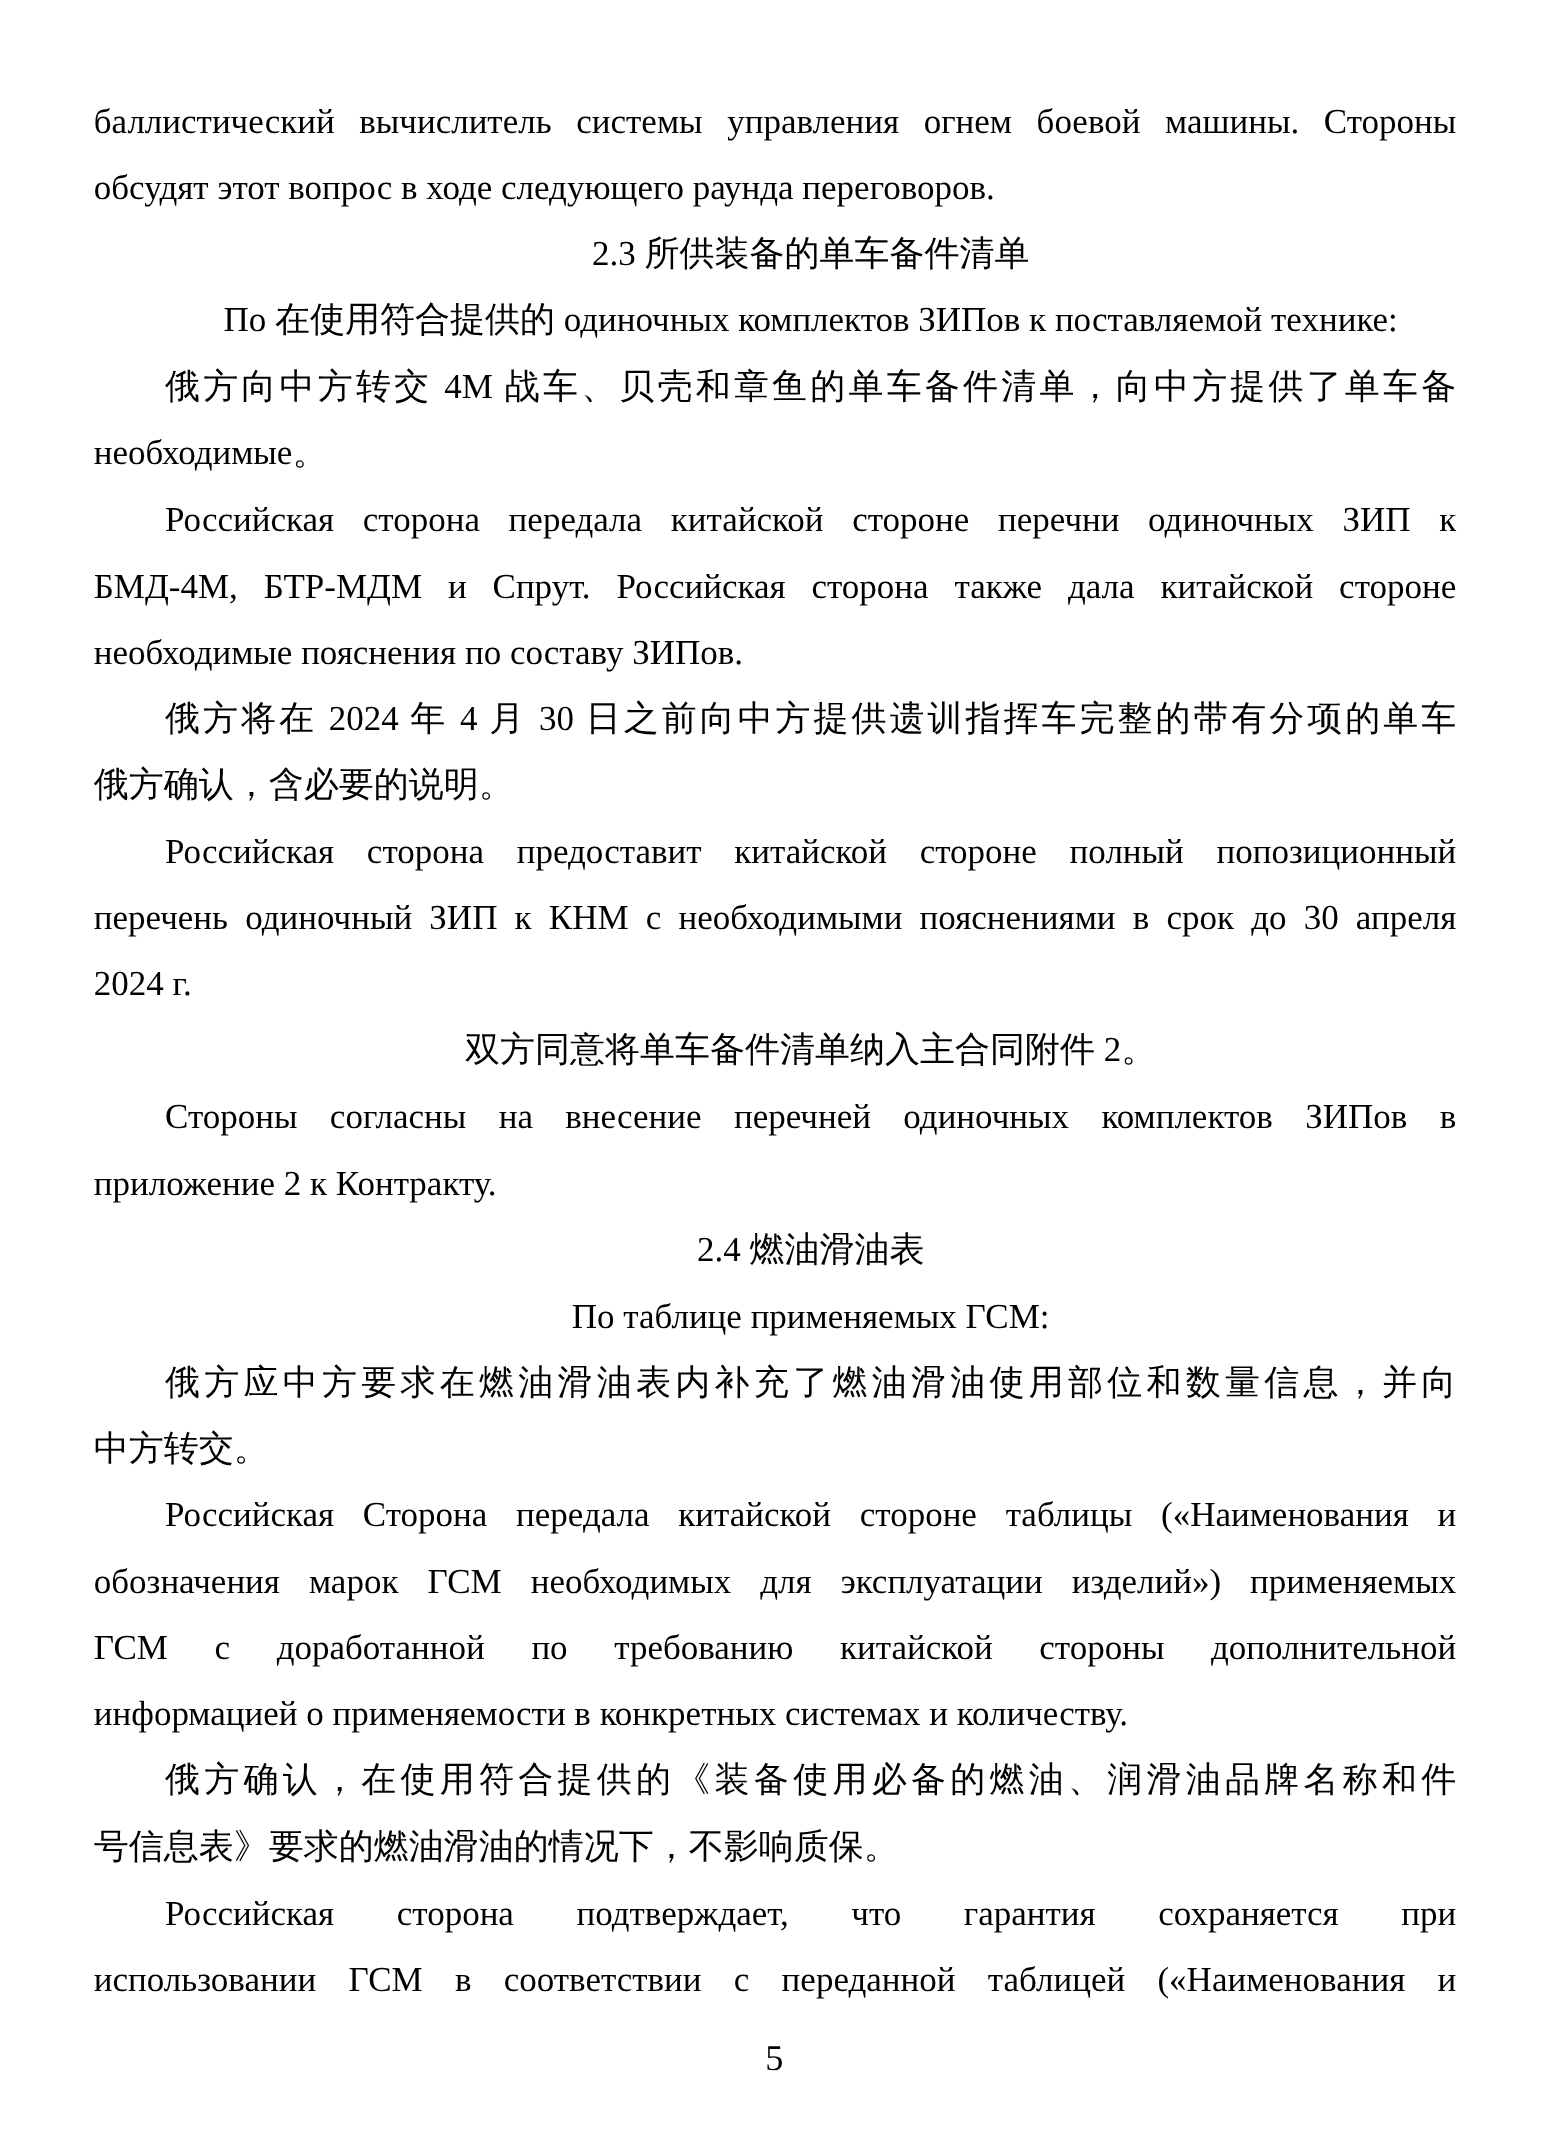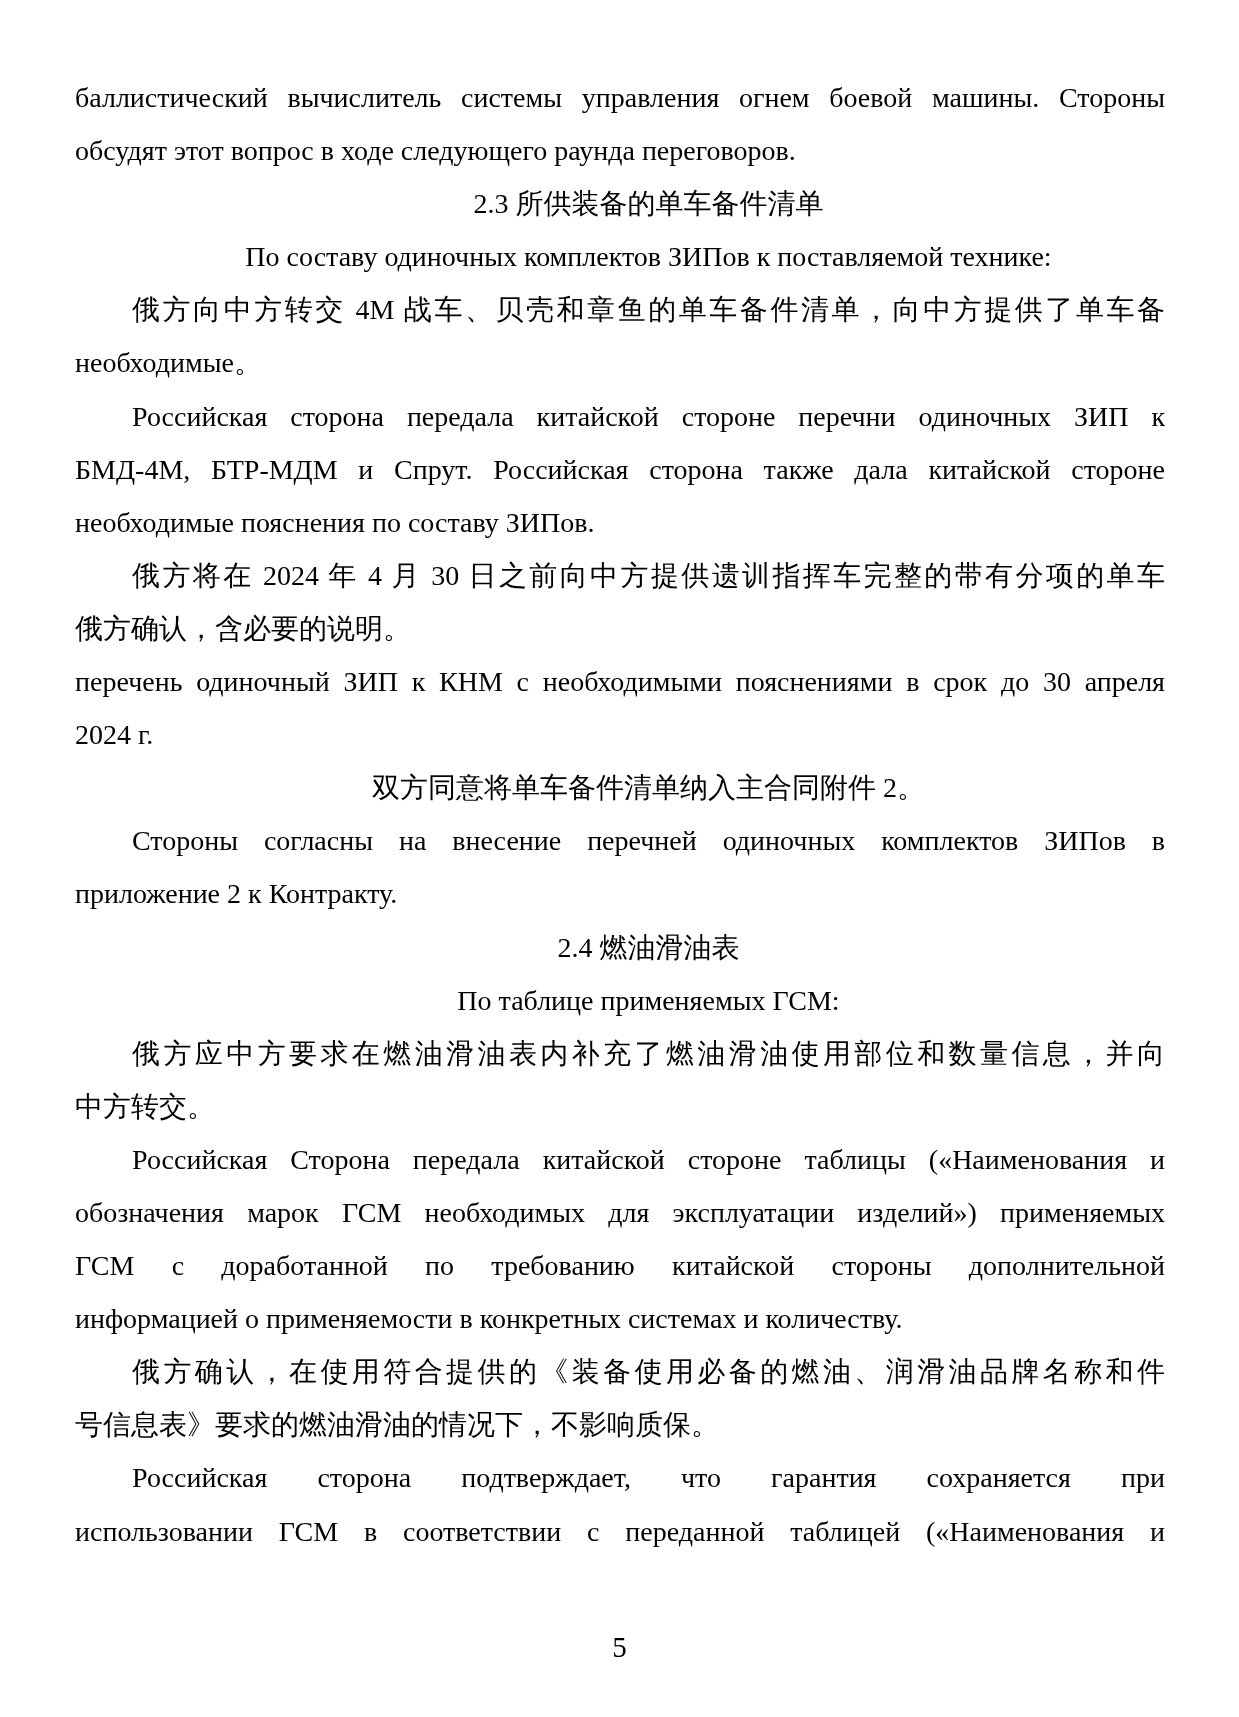--- a/index.html
+++ b/index.html
@@ -54,28 +54,29 @@
     }
   </style>
 </head>
 <body>
 
 <div class="page">
   <div class="content">
       <div class="line justify">баллистический вычислитель системы управления огнем боевой машины. Стороны</div>
       <div class="line">обсудят этот вопрос в ходе следующего раунда переговоров.</div>
       <div class="line indent">2.3 所供装备的单车备件清单</div>
-      <div class="line indent">По составу одиночных комплектов ЗИПов к поставляемой технике:</div>
+      <div class="line indent">По 在使用符合提供的 одиночных комплектов ЗИПов к поставляемой технике:</div>
       <div class="line justify indent">俄方向中方转交 4M 战车、贝壳和章鱼的单车备件清单，向中方提供了单车备</div>
       <div class="line">необходимые。</div>
       <div class="line justify indent">Российская сторона передала китайской стороне перечни одиночных ЗИП к</div>
       <div class="line justify">БМД-4М, БТР-МДМ и Спрут. Российская сторона также дала китайской стороне</div>
       <div class="line">необходимые пояснения по составу ЗИПов.</div>
       <div class="line justify indent">俄方将在 2024 年 4 月 30 日之前向中方提供遗训指挥车完整的带有分项的单车</div>
       <div class="line">俄方确认，含必要的说明。</div>
+      <div class="line justify indent">Российская сторона предоставит китайской стороне полный попозиционный</div>
       <div class="line justify">перечень одиночный ЗИП к КНМ с необходимыми пояснениями в срок до 30 апреля</div>
       <div class="line">2024 г.</div>
       <div class="line indent">双方同意将单车备件清单纳入主合同附件 2。</div>
       <div class="line justify indent">Стороны согласны на внесение перечней одиночных комплектов ЗИПов в</div>
       <div class="line">приложение 2 к Контракту.</div>
       <div class="line indent">2.4 燃油滑油表</div>
       <div class="line indent">По таблице применяемых ГСМ:</div>
       <div class="line justify indent">俄方应中方要求在燃油滑油表内补充了燃油滑油使用部位和数量信息，并向</div>
       <div class="line">中方转交。</div>
       <div class="line justify indent">Российская Сторона передала китайской стороне таблицы («Наименования и</div>

